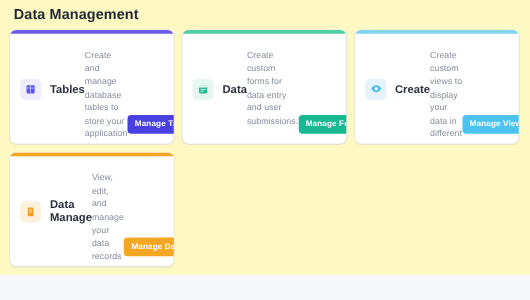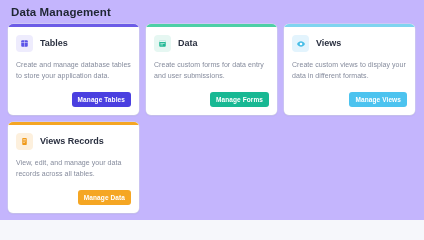--- a/index.html
+++ b/index.html
@@ -10,21 +10,21 @@
     width: 424px;
     height: 220px;
     background: #f6f7fb;
     font-family: "Liberation Sans", sans-serif;
     overflow: hidden;
   }
   .page {
     position: relative;
     width: 424px;
     height: 220px;
-    background: #c4b5fd;
+    background: #fef9c3;
     box-sizing: border-box;
     padding: 4px 8px 0 8px;
   }
   .page-title {
     font-size: 11.5px;
     font-weight: 700;
     color: #1f2633;
     letter-spacing: 0.1px;
     margin: 1px 0 5px 3px;
     line-height: 14px;
@@ -39,21 +39,20 @@
     position: relative;
     width: 131px;
     background: #ffffff;
     border-radius: 5px;
     box-shadow: 0 1px 2px rgba(25, 35, 70, 0.07), 0 0 0 0.5px rgba(220, 224, 235, 0.9);
     box-sizing: border-box;
     padding: 8px 8px 8px 8px;
     height: 91px;
     overflow: hidden;
     display: flex;
-    flex-direction: column;
   }
   .card-accent {
     position: absolute;
     top: 0;
     left: 0;
     right: 0;
     height: 2.5px;
     border-radius: 5px 5px 0 0;
   }
   .card-head {
@@ -157,21 +156,21 @@
 
     <div class="card">
       <div class="card-accent" style="background:#7fd4ef"></div>
       <div class="card-head">
         <span class="icon-box" style="background:#e3f4fd">
           <svg width="10" height="10" viewBox="0 0 16 16" fill="none">
             <path d="M1.6 8c1.6-3 4-4.4 6.4-4.4S12.8 5 14.4 8c-1.6 3-4 4.4-6.4 4.4S3.2 11 1.6 8z" fill="#46bde6"></path>
             <circle cx="8" cy="8" r="2.1" fill="#ffffff"></circle>
           </svg>
         </span>
-        <span class="card-title">Views</span>
+        <span class="card-title">Create</span>
       </div>
       <div class="card-desc">Create custom views to display your data in different formats.</div>
       <div class="card-foot">
         <button class="btn" style="background:#4cc3ef">Manage Views</button>
       </div>
     </div>
 
   </div>
 
   <div class="row-two">
@@ -180,21 +179,21 @@
       <div class="card-accent" style="background:#f5a623"></div>
       <div class="card-head">
         <span class="icon-box" style="background:#fdf0dd">
           <svg width="9" height="9" viewBox="0 0 16 16" fill="none">
             <rect x="4" y="1.8" width="8" height="12.4" rx="1.4" fill="#f09a1a"></rect>
             <rect x="5.6" y="4.2" width="4.8" height="0.95" fill="#ffffff" opacity="0.92"></rect>
             <rect x="5.6" y="6.6" width="4.8" height="0.95" fill="#ffffff" opacity="0.92"></rect>
             <rect x="5.6" y="9" width="3.2" height="0.95" fill="#ffffff" opacity="0.92"></rect>
           </svg>
         </span>
-        <span class="card-title">Views Records</span>
+        <span class="card-title">Data Manage</span>
       </div>
       <div class="card-desc">View, edit, and manage your data records across all tables.</div>
       <div class="card-foot">
         <button class="btn" style="background:#f5a623">Manage Data</button>
       </div>
     </div>
   </div>
 
 </div>
 

